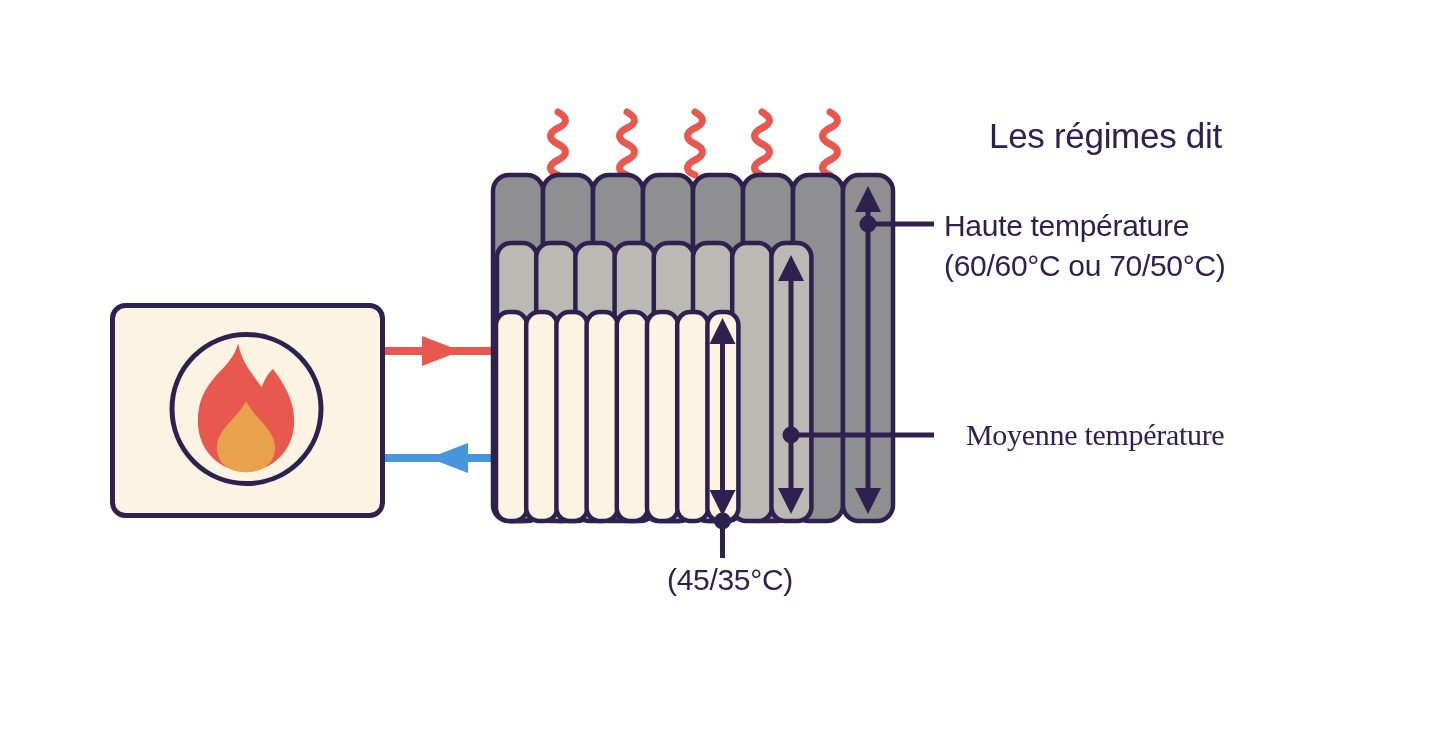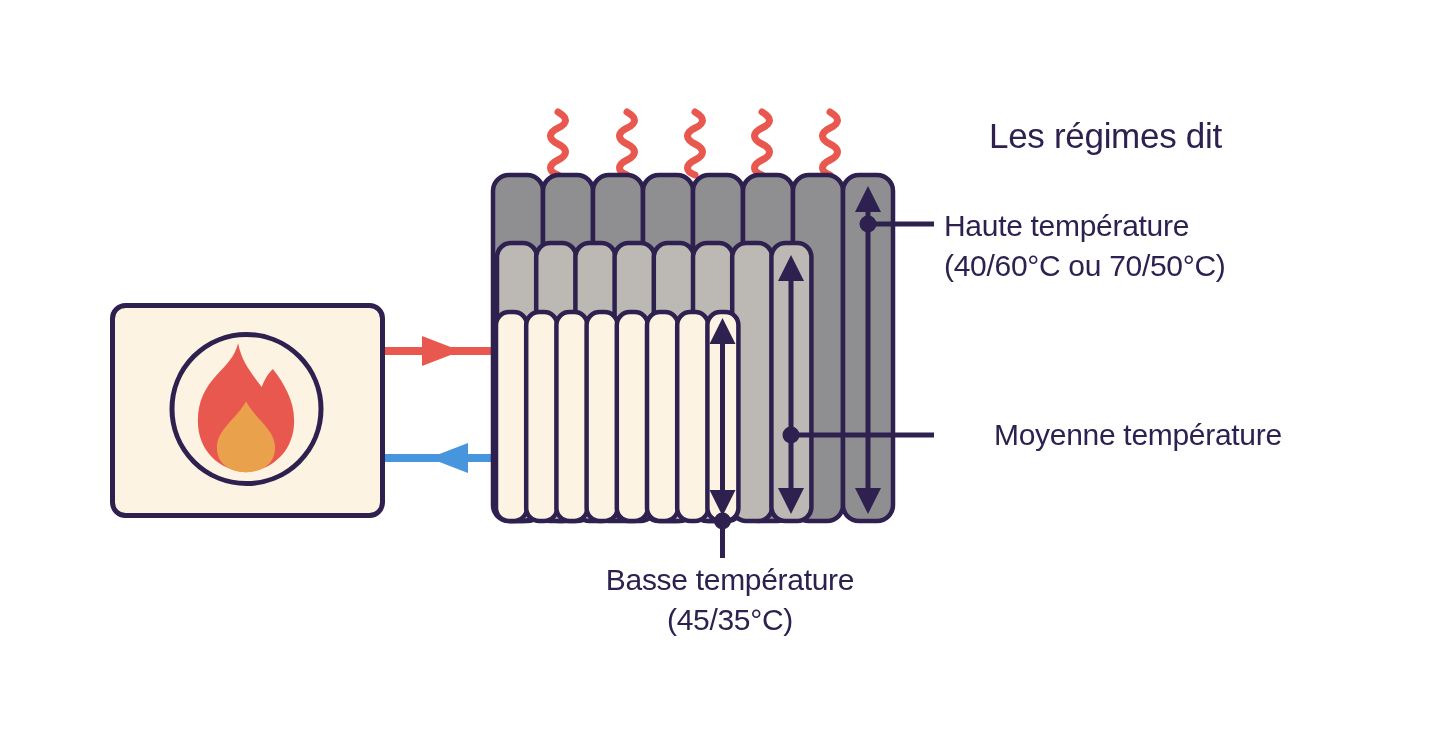--- a/index.html
+++ b/index.html
@@ -23,21 +23,21 @@
     position:absolute;
     left:970px;top:114px;
     color:var(--ink,#2e2150);
     font-size:35px;line-height:44px;
     font-weight:normal;
     letter-spacing:-0.3px;
     white-space:nowrap;
     margin-left:19px;
   }
   #lbl-haute{left:944px;top:206px;}
-  #lbl-moyenne{left:994px;top:415px;}
+  #lbl-moyenne{left:966px;top:415px;font-family:Liberation Serif, serif;}
   #lbl-basse{left:555px;top:560px;width:350px;text-align:center;white-space:normal;}
 </style>
 </head>
 <body>
 
 <div class="canvas">
 
   <svg class="stage" width="1448" height="755" viewBox="0 0 1448 755">
 
     <g>
@@ -123,24 +123,23 @@
           <line x1="722.5" y1="521" x2="722.5" y2="558" stroke="#2e2150" stroke-width="5"></line>
           <circle cx="722.5" cy="521" r="8.5" fill="#2e2150"></circle>
         </g>
       </g>
   </svg>
 
   <div class="title">Les régimes dit</div>
 
   <div class="lbl" id="lbl-haute">
     <div>Haute température</div>
-    <div>(40/60°C ou 70/50°C)</div>
+    <div>(60/60°C ou 70/50°C)</div>
   </div>
 
   <div class="lbl" id="lbl-moyenne">
     <div>Moyenne température</div>
   </div>
 
   <div class="lbl" id="lbl-basse">
-    <div>Basse température</div>
     <div>(45/35°C)</div>
   </div>
 </div>
 
 </body></html>

